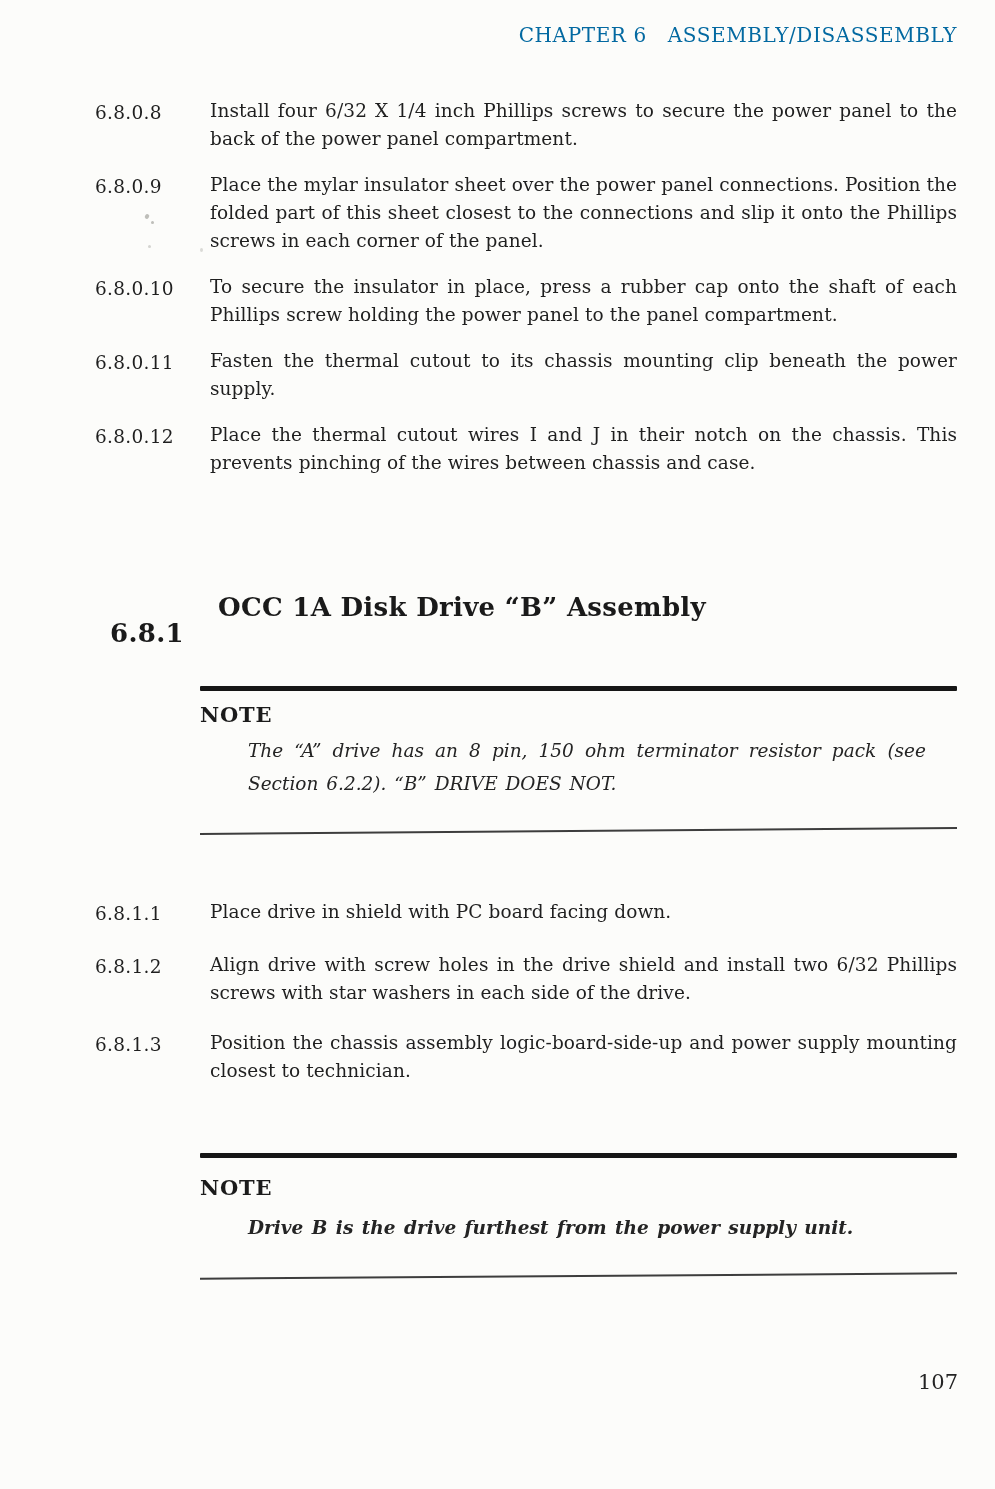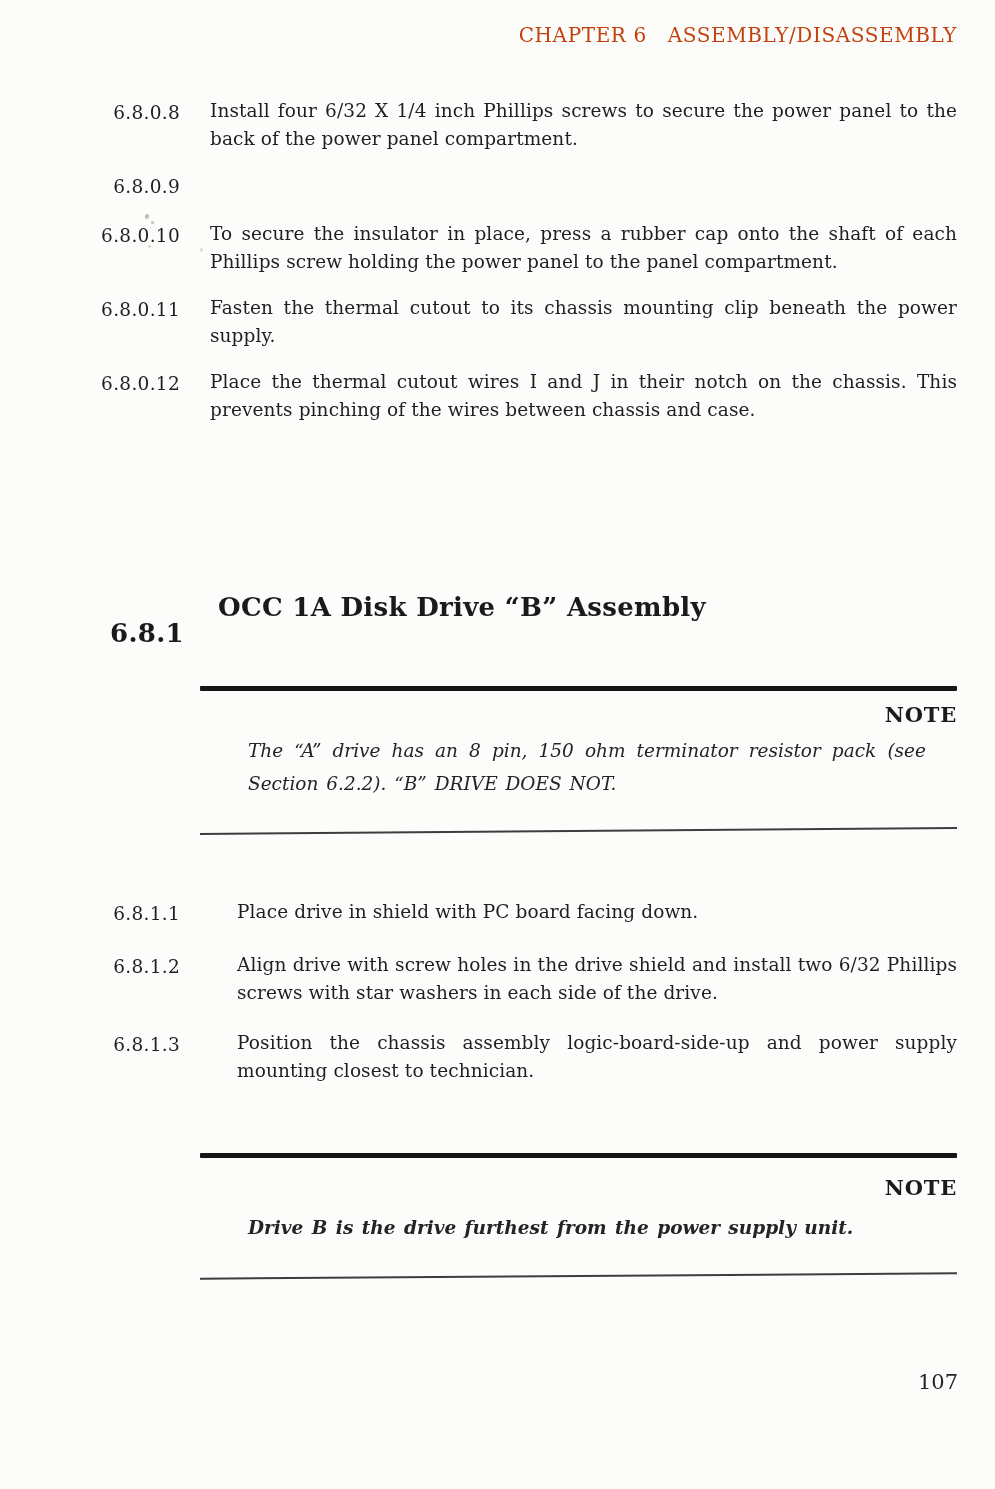--- a/index.html
+++ b/index.html
@@ -15,37 +15,36 @@
     overflow: hidden;
   }
   
   .running-header {
     position: absolute;
     top: 23px;
     right: 38px;
     font-size: 20px;
     letter-spacing: 0.6px;
     white-space: pre;
-    color: #c2410c;
+    color: #0369a1;
   }
   
   .steps {
     position: absolute;
     left: 95px;
     width: 862px;
   }
   .steps-top { top: 97px; }
   .steps-bottom { top: 898px; }
   .step { display: flex; align-items: flex-start; }
   .steps-top .step { margin-bottom: 18px; }
-  .steps-bottom .step { margin-bottom: 22px; gap: 27px; }
+  .steps-bottom .step { margin-bottom: 22px; }
   .step-num {
     width: 85px;
     flex-shrink: 0;
-    text-align: right;
     font-size: 18.5px;
     line-height: 31px;
     letter-spacing: 0.3px;
   }
   .step-text {
     flex: 1;
     margin-left: 30px;
     font-size: 18.5px;
     line-height: 28px;
     text-align: justify;
@@ -79,21 +78,21 @@
     position: absolute;
     left: 200px;
     width: 757px;
     height: 2px;
     background: #3d3d3d;
   }
   .note-label {
     position: absolute;
     left: 200px;
     width: 757px;
-    text-align: right;
+    text-align: left;
     font-weight: bold;
     font-size: 21px;
     letter-spacing: 0.8px;
     color: #1b1b1b;
   }
   .note-text {
     position: absolute;
     left: 248px;
     width: 678px;
     font-style: italic;
@@ -139,20 +138,21 @@
 
   <div class="running-header">CHAPTER 6   ASSEMBLY/DISASSEMBLY</div>
 
   <div class="steps steps-top">
     <div class="step">
       <span class="step-num">6.8.0.8</span>
       <span class="step-text">Install four 6/32 X 1/4 inch Phillips screws to secure the power panel to the back of the power panel compartment.</span>
     </div>
     <div class="step">
       <span class="step-num">6.8.0.9</span>
+      <span class="step-text">Place the mylar insulator sheet over the power panel connections. Position the folded part of this sheet closest to the connections and slip it onto the Phillips screws in each corner of the panel.</span>
     </div>
     <div class="step">
       <span class="step-num">6.8.0.10</span>
       <span class="step-text">To secure the insulator in place, press a rubber cap onto the shaft of each Phillips screw holding the power panel to the panel compartment.</span>
     </div>
     <div class="step">
       <span class="step-num">6.8.0.11</span>
       <span class="step-text">Fasten the thermal cutout to its chassis mounting clip beneath the power supply.</span>
     </div>
     <div class="step">

